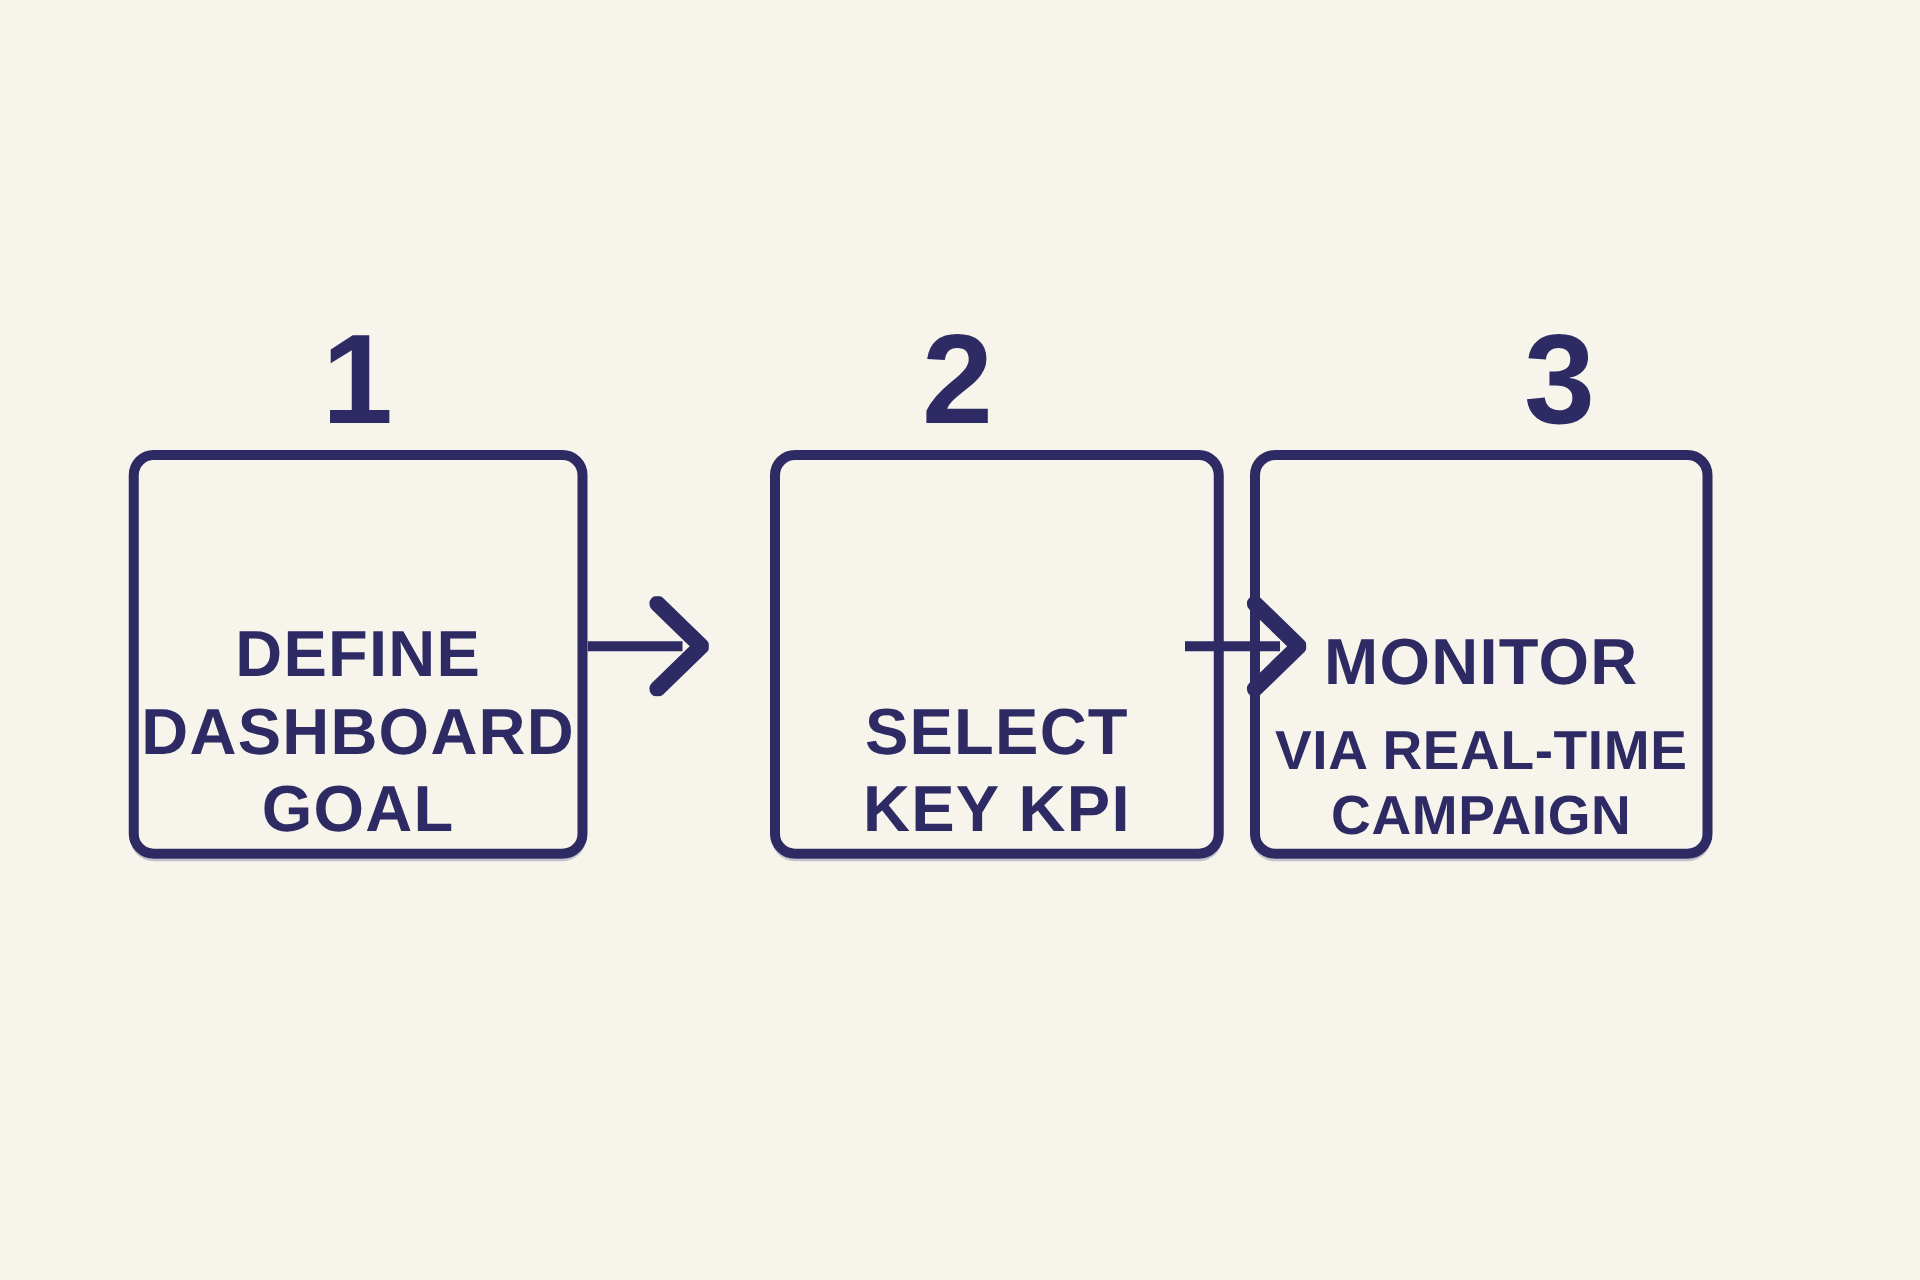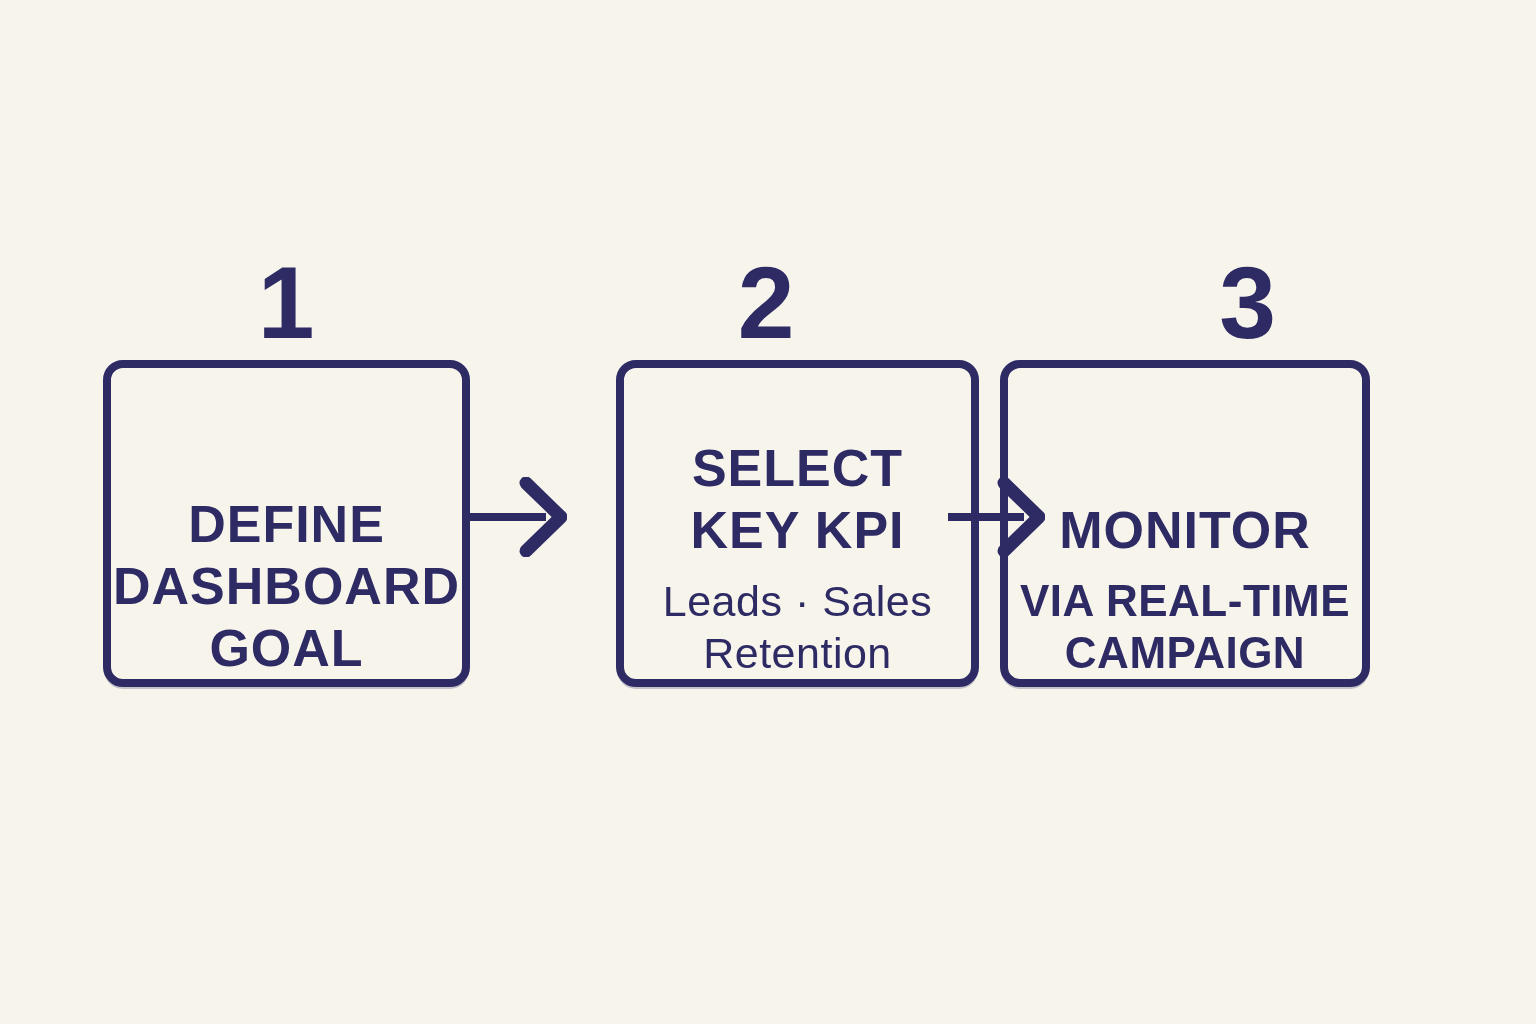--- a/index.html
+++ b/index.html
@@ -58,24 +58,20 @@
     <path d="M0 40 H76" stroke="currentColor" stroke-width="8" fill="none"></path>
     <path d="M56 6 L91 40 L56 74" stroke="currentColor" stroke-width="13" fill="none" stroke-linecap="round" stroke-linejoin="round"></path>
   </svg>
 
   <div class="step-number n2">2</div>
   <div class="step-box b2">
     <div class="box-title">
       <div>SELECT</div>
       <div>KEY KPI</div>
     </div>
-    <div class="box-subtitle">
-      <div>Leads · Sales</div>
-      <div>Retention</div>
-    </div>
   </div>
 
   <svg class="arrow a2" viewBox="0 0 97 80" aria-hidden="true">
     <path d="M0 40 H76" stroke="currentColor" stroke-width="8" fill="none"></path>
     <path d="M56 6 L91 40 L56 74" stroke="currentColor" stroke-width="13" fill="none" stroke-linecap="round" stroke-linejoin="round"></path>
   </svg>
 
   <div class="step-number n3">3</div>
   <div class="step-box b3">
     <div class="box-title">

